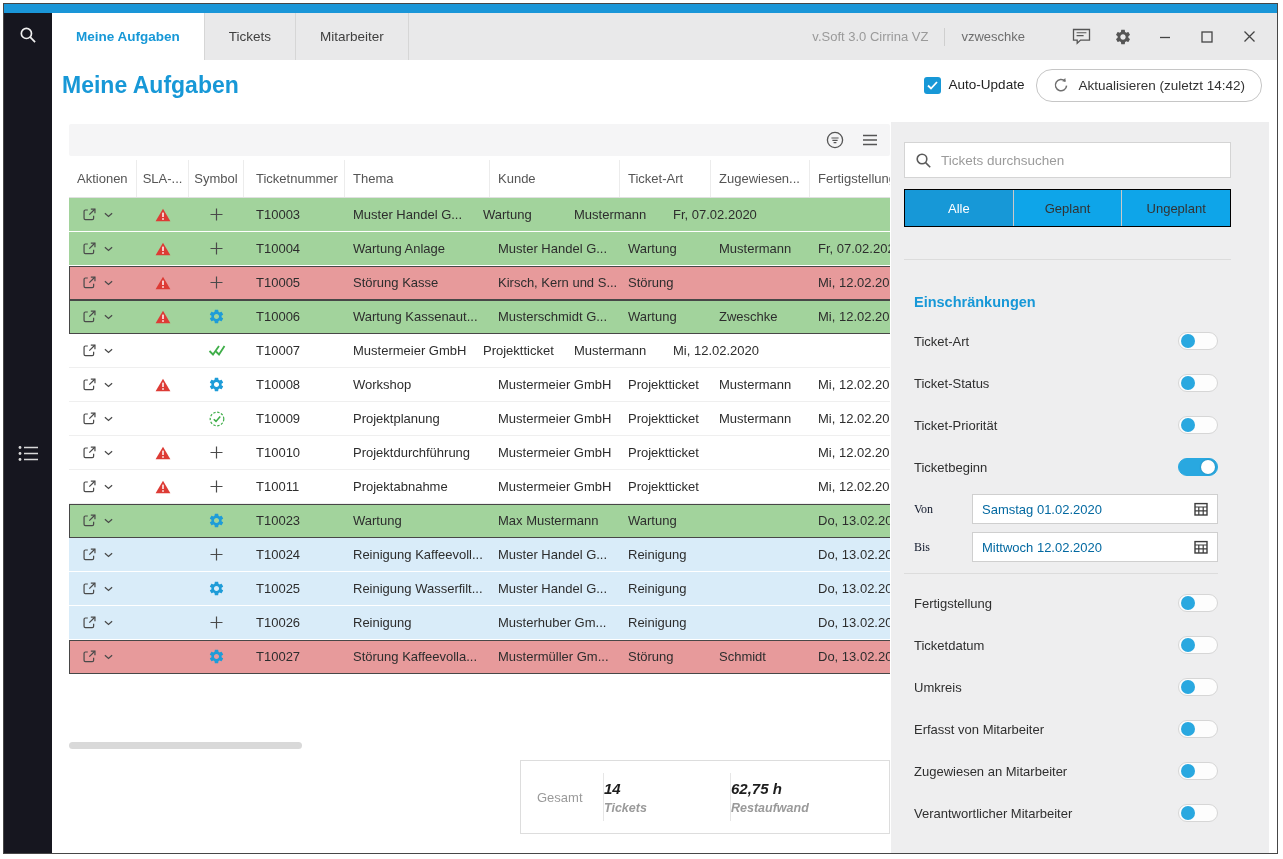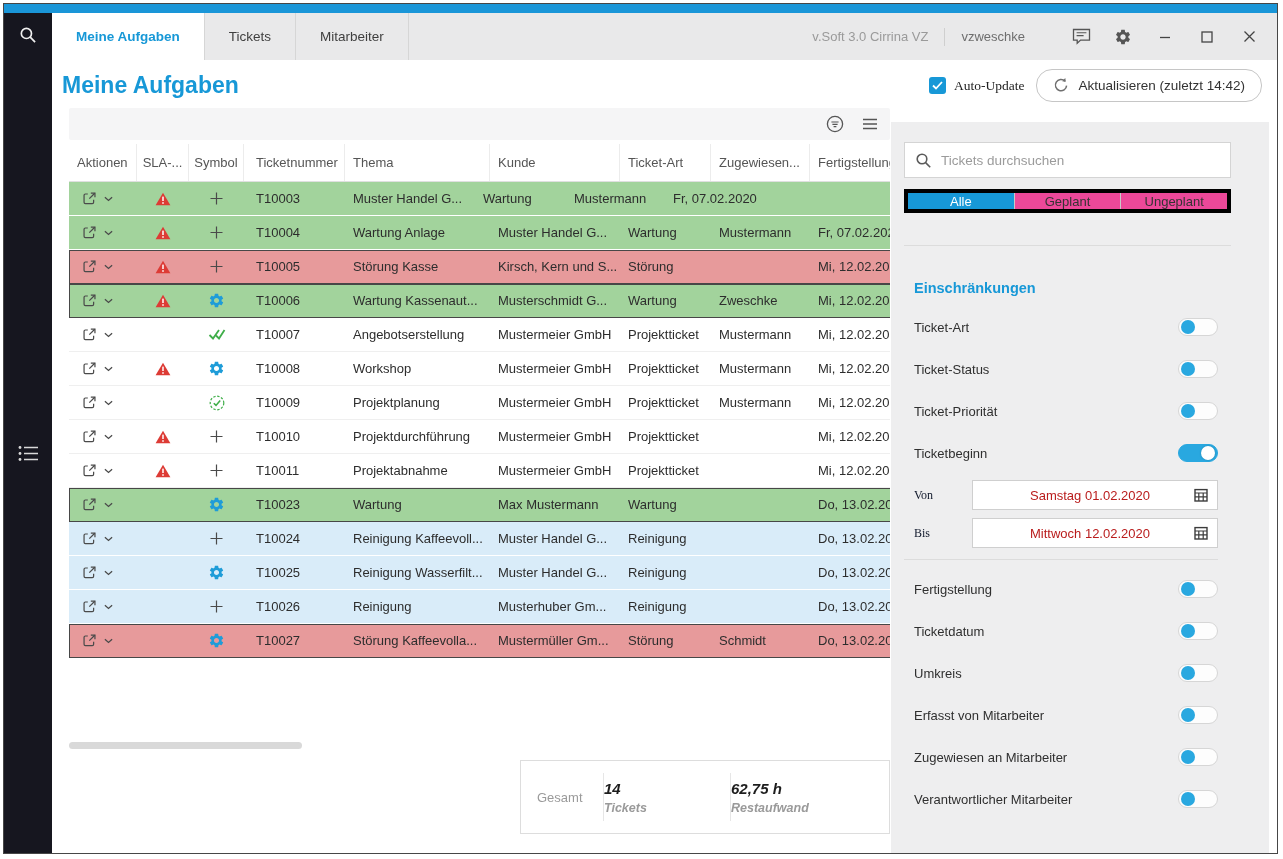--- a/index.html
+++ b/index.html
@@ -23,27 +23,27 @@
   .tb-right { margin-left:auto; display:flex; align-items:center; padding-right:14px; }
   .app-version { font-size:13px; color:#9a9a9a; margin-right:16px; }
   .tb-sep { width:1px; height:18px; background:#cfcfcf; margin-right:16px; }
   .username { font-size:13px; color:#6e6e6e; margin-right:28px; }
   .tb-icon { display:flex; align-items:center; justify-content:center; width:28px; height:28px; margin-left:14px; cursor:pointer; }
 
   
   .main { position:absolute; top:56px; left:48px; right:0; bottom:0; background:#fff; }
   .page-title { position:absolute; left:10px; top:12px; font-size:23px; font-weight:bold; color:#1798d7; }
   .header-controls { position:absolute; right:15px; top:8px; height:34px; display:flex; align-items:center; gap:12px; }
-  .auto-update { display:flex; align-items:flex-end; gap:8px; cursor:pointer;font-family:Liberation Serif, serif; }
+  .auto-update { display:flex; align-items:flex-start; gap:8px; cursor:pointer; }
   .checkbox { width:17px; height:17px; background:#1798d7; border-radius:3px; display:flex; align-items:center; justify-content:center; }
   .auto-update-label { font-size:13.5px; color:#222; }
   .refresh-btn { height:33px; background:#fff; border:1px solid #c6c6c6; border-radius:16px; display:flex; align-items:center; gap:9px; padding:0 16px; font-size:13.5px; color:#333; cursor:pointer; }
 
   
-  .table-zone { position:absolute; left:17px; top:48px; width:821px; overflow:hidden; }
+  .table-zone { position:absolute; left:17px; top:64px; width:821px; overflow:hidden; }
   .table-toolbar { height:32px; background:#f5f5f6; display:flex; justify-content:flex-end; align-items:center; gap:18px; padding-right:12px; border-radius:2px; }
   .tool-icon { display:flex; align-items:center; cursor:pointer; }
   .thead { display:flex; height:38px; margin-top:4px; border-bottom:1px solid #e0e0e0; width:881px; }
   .th { display:flex; align-items:center; font-size:13px; color:#555; padding:0 8px; border-right:1px solid #ececec; white-space:nowrap; overflow:hidden; flex:none; cursor:pointer; }
   .tbody { width:881px; }
   .tr { display:flex; height:34px; align-items:stretch; border-bottom:1px solid #fff; cursor:pointer; }
   .tr.bg-white { border-bottom-color:#efefef; }
   .bg-green { background:#a2d39c; }
   .bg-red { background:#e79a9b; }
   .bg-blue { background:#d9ecf9; }
@@ -73,39 +73,39 @@
   .metric-1 { width:126px; }
   .metric-2 { width:158px; padding-right:16px; }
   .metric-value { font-size:15px; font-weight:bold; color:#1d1d1d; }
   .metric-caption { font-size:12.5px; font-weight:bold; color:#9a9a9a; margin-top:4px; }
 
   
   .right-panel { position:absolute; top:62px; right:8px; bottom:0; width:378px; background:#eeeeef; padding:20px 38px 0 13px; }
   .search-box { height:36px; background:#fff; border:1px solid #d4d4d4; display:flex; align-items:center; gap:9px; padding:0 10px; color:#5a5a5a; }
   .search-box input { border:none; outline:none; flex:1; font-family:"Liberation Sans",sans-serif; font-size:13.5px; color:#333; background:transparent; }
   .search-box input::placeholder { color:#9b9b9b; }
-  .segmented { display:flex; height:24px; margin-top:11px; border:4px solid #000000; background:#ec4899; }
+  .segmented { display:flex; height:38px; margin-top:11px; border:1px solid #000000; background:#0ea5e9; }
   .segment { flex:1; display:flex; align-items:center; justify-content:center; font-size:13px; color:#333; border-right:1px solid #c9c9c9; cursor:pointer; }
   .segment:last-child { border-right:none; }
   .segment.active { background:#1798d7; color:#fff; }
   .panel-divider { height:1px; background:#dcdcdc; margin:11px 13px 14px 0; }
   .panel-divider.first { margin:32px 0 0 0; }
   .panel-heading { margin:34px 0 0 10px; font-size:14.5px; font-weight:bold; color:#1798d7; }
   .filter-list { margin-top:16px; }
   .toggle-row { display:flex; align-items:center; justify-content:space-between; height:30px; margin-bottom:12px; padding:0 13px 0 10px; }
   .toggle-label { font-size:13px; color:#2f2f2f; }
   .toggle { position:relative; width:40px; height:18px; border-radius:9px; flex:none; cursor:pointer; }
   .toggle.off { background:#fdfdfd; border:1px solid #d6d6d6; }
   .toggle.off .knob { position:absolute; left:2px; top:1px; width:14px; height:14px; border-radius:50%; background:#29a8e0; }
   .toggle.on { background:#29a8e0; border:1px solid #29a8e0; }
   .toggle.on .knob { position:absolute; right:2px; top:1px; width:14px; height:14px; border-radius:50%; background:#fff; box-shadow:0 0 2px rgba(0,0,0,.25); }
   .date-row { display:flex; align-items:center; height:30px; margin-bottom:8px; padding:0 13px 0 10px; }
   .date-label { width:58px; font-size:12px; color:#0f172a; flex:none;font-family:Liberation Serif, serif; }
   .date-input { flex:1; height:30px; background:#fff; border:1px solid #cfcfcf; display:flex; align-items:center; justify-content:space-between; padding:0 9px; cursor:pointer; }
-  .date-value { font-size:13px; color:#b91c1c;margin-left:48px; }
+  .date-value { font-size:13px; color:#0369a1; }
 </style>
 </head>
 <body>
 
 <div class="window">
   <div class="title-strip"></div>
 
   <div class="sidebar">
     <div class="sidebar-search">
       <span>
@@ -384,21 +384,20 @@
             <div class="td col-sla"></div>
             <div class="td col-symbol">
               <span class="ic">
                 <svg width="18" height="13" viewBox="0 0 18 13">
                   <path d="M1.5 7l3.5 3.5L11 2" fill="none" stroke="#3fae49" stroke-width="1.8"></path>
                   <path d="M8 7.5l3 3L16.5 2" fill="none" stroke="#3fae49" stroke-width="1.8"></path>
                 </svg>
               </span>
             </div>
             <div class="td col-ticketnummer">T10007</div>
-            <div class="td col-thema">Angebotserstellung</div>
             <div class="td col-kunde">Mustermeier GmbH</div>
             <div class="td col-art">Projektticket</div>
             <div class="td col-zugewiesen">Mustermann</div>
             <div class="td col-fertigstellung">Mi, 12.02.2020</div>
           </div>
           <div class="tr bg-white">
             <div class="td col-aktionen">
               <span class="ic">
                 <svg width="15" height="15" viewBox="0 0 16 16">
                   <path d="M6.2 3.2H3.6c-.8 0-1.4.6-1.4 1.4v7.4c0 .8.6 1.4 1.4 1.4H11c.8 0 1.4-.6 1.4-1.4V9.4" fill="none" stroke="currentColor" stroke-width="1.3"></path>

